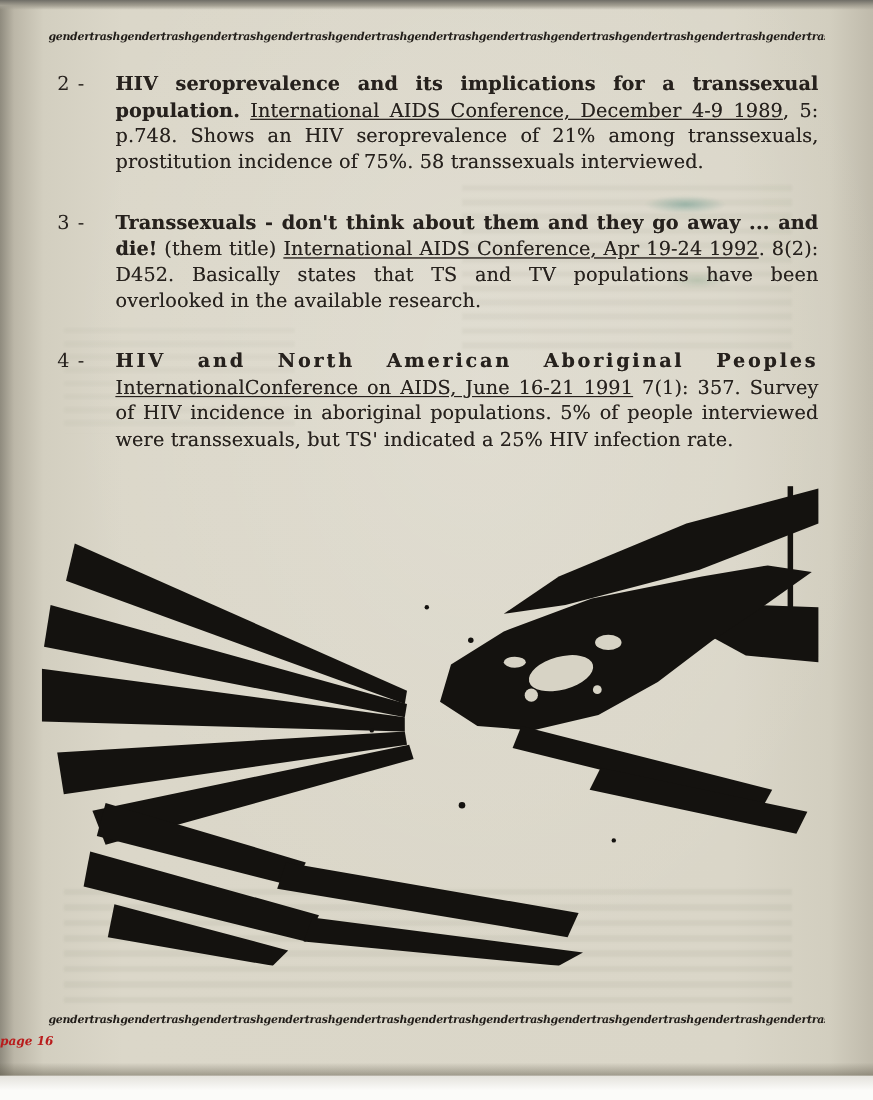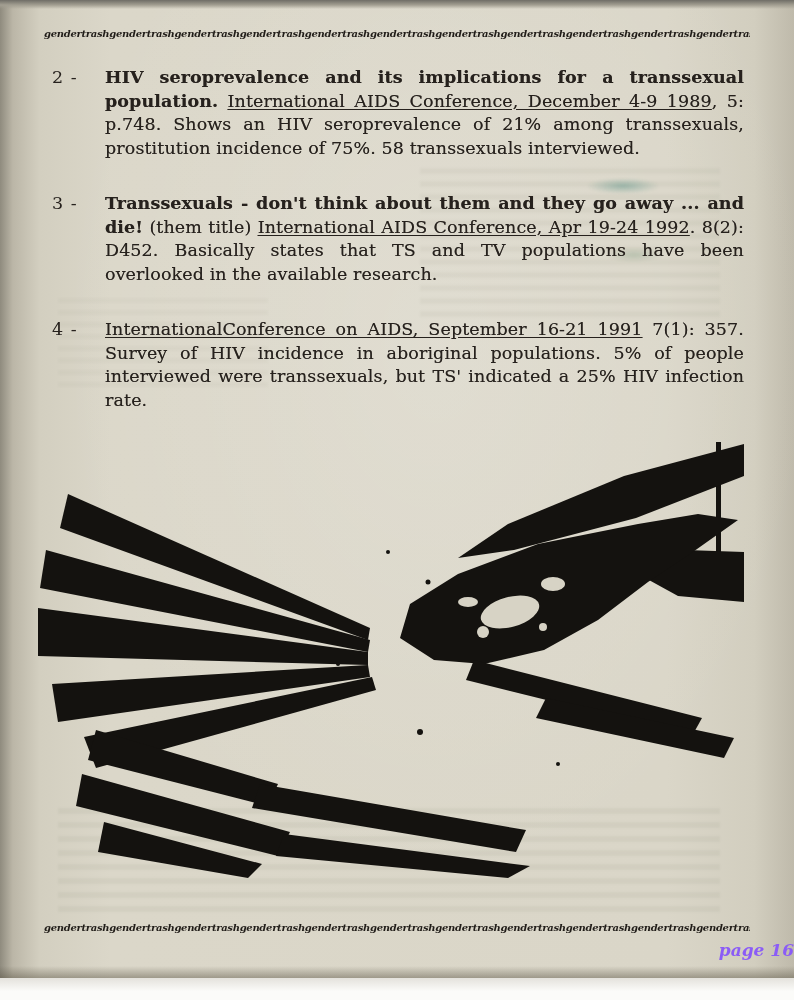--- a/index.html
+++ b/index.html
@@ -41,22 +41,22 @@
     background:repeating-linear-gradient(180deg,rgba(95,105,80,.10) 0 6px,rgba(0,0,0,0) 6px 13px);}
   .g-lines2{left:58px;top:298px;width:210px;height:96px;opacity:.4;
     background:repeating-linear-gradient(180deg,rgba(95,105,80,.09) 0 5px,rgba(0,0,0,0) 5px 12px);}
   .g-lines3{left:58px;top:808px;width:662px;height:110px;opacity:.55;
     background:repeating-linear-gradient(180deg,rgba(88,95,72,.11) 0 6px,rgba(0,0,0,0) 6px 14px);}
   .g-smudge1{left:586px;top:178px;width:74px;height:16px;
     background:radial-gradient(closest-side,rgba(38,118,108,.35),rgba(38,118,108,0));}
   .g-smudge2{left:604px;top:248px;width:60px;height:14px;
     background:radial-gradient(closest-side,rgba(60,110,70,.22),rgba(60,110,70,0));}
 
-  .page-number{position:absolute;left:0;right:0;top:940px;text-align:right;
-    font-style:italic;font-weight:bold;font-size:17px;color:#8b5cf6;}
+  .page-number{position:absolute;left:0;right:0;top:940px;text-align:left;
+    font-style:italic;font-weight:bold;font-size:11px;color:#b91c1c;}
 </style>
 </head>
 <body>
 
 <div class="photo">
   <div class="page"></div>
   <div class="edge-top"></div>
 
   <div class="ghost g-lines1"></div>
   <div class="ghost g-lines2"></div>
@@ -73,21 +73,21 @@
       <div class="entry-text"><span class="b">HIV seroprevalence and its implications for a transsexual population.</span><span> </span><span class="u">International AIDS Conference, December 4-9 1989</span><span>, 5: p.748. Shows an HIV seroprevalence of 21% among transsexuals, prostitution incidence of 75%. 58 transsexuals interviewed.</span></div>
     </div>
 
     <div class="entry">
       <div class="num">3 -</div>
       <div class="entry-text"><span class="b">Transsexuals - don't think about them and they go away ... and die!</span><span> (them title) </span><span class="u">International AIDS Conference, Apr 19-24 1992</span><span>. 8(2): D452. Basically states that TS and TV populations have been overlooked in the available research.</span></div>
     </div>
 
     <div class="entry">
       <div class="num">4 -</div>
-      <div class="entry-text"><span></span><span class="u">InternationalConference on AIDS, September 16-21 1991</span><span> 7(1): 357. Survey of HIV incidence in aboriginal populations. 5% of people interviewed were transsexuals, but TS' indicated a 25% HIV infection rate.</span></div>
+      <div class="entry-text"><span class="b t4">HIV and North American Aboriginal Peoples</span><span></span><span class="u">InternationalConference on AIDS, June 16-21 1991</span><span> 7(1): 357. Survey of HIV incidence in aboriginal populations. 5% of people interviewed were transsexuals, but TS' indicated a 25% HIV infection rate.</span></div>
     </div>
 
   </div>
 
   <div class="graphic">
     <svg viewBox="0 0 712 446" xmlns="http://www.w3.org/2000/svg">
       <g fill="#14120f">
 
         <rect x="678" y="10" width="5" height="118"></rect>
 

